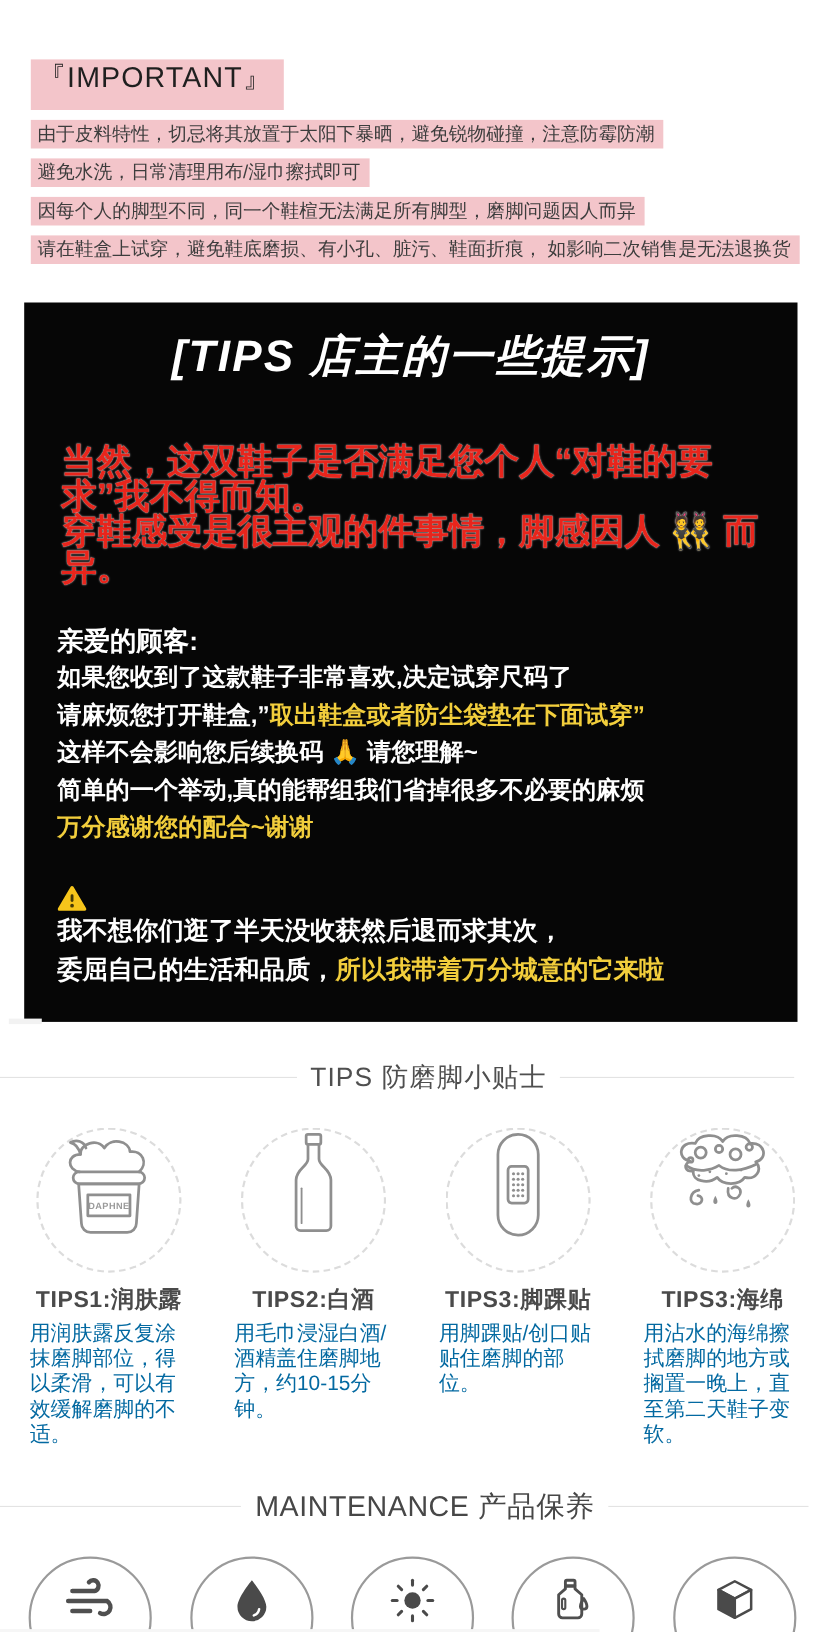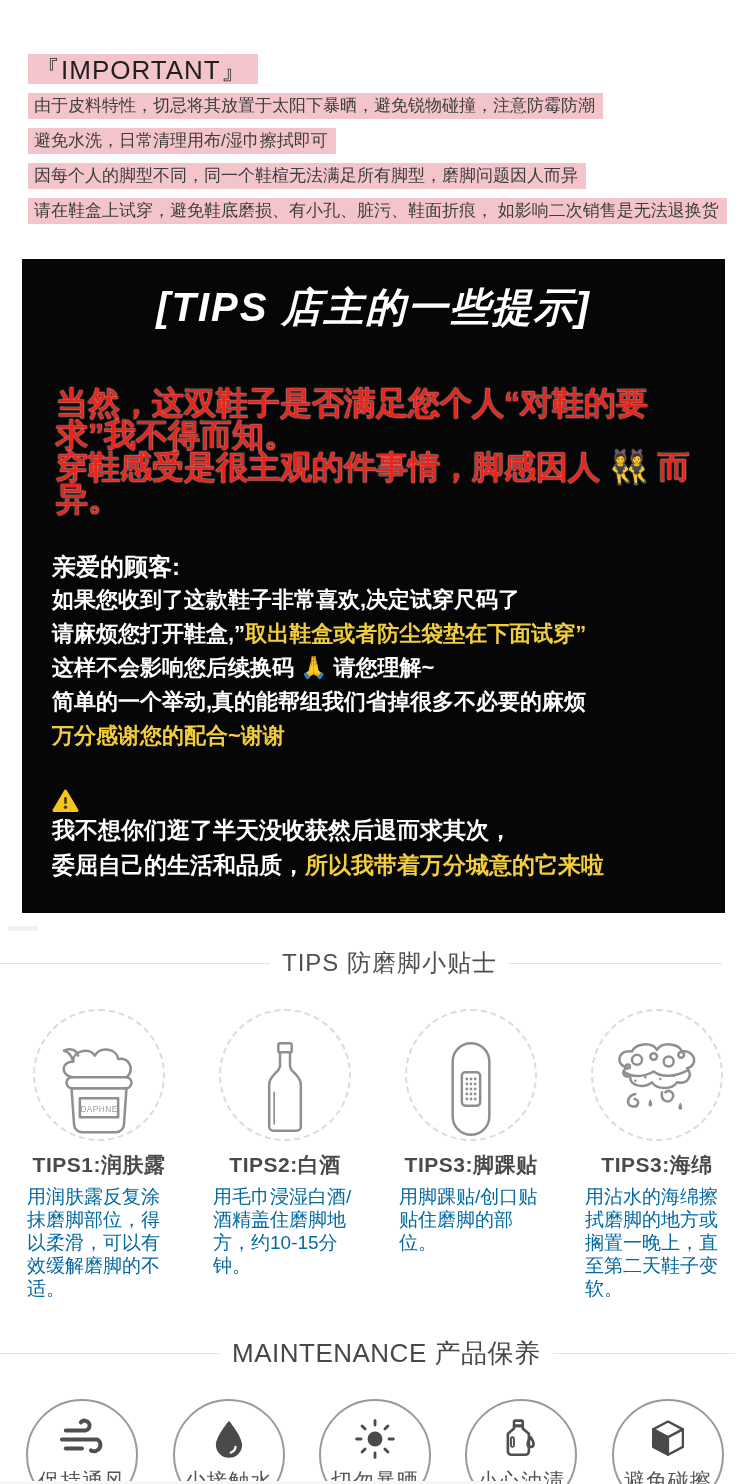--- a/index.html
+++ b/index.html
@@ -15,21 +15,21 @@
   }
 
   
   .important { padding:54px 0 0 28px; }
   .imp-title {
     display:inline-block;
     background:#f3c5ca;
     color:#1f1f1f;
     font-size:26px; font-weight:400;
     letter-spacing:1px;
-    padding:2px 10px 0 6px;
+    padding:2px 10px 16px 6px;
     line-height:28px;
   }
   .hl-row { margin-top:9px; }
   .hl-line {
     display:inline-block;
     background:#f3c5ca;
     color:#3d3d3d;
     font-size:17px;
     line-height:20px;
     padding:3px 8px 3px 6px;
@@ -85,21 +85,21 @@
   }
   .faint-dash { position:absolute; left:8px; top:926px; width:30px; height:5px; background:#f2f2f2; }
 
   
   .tips-grid { display:flex; margin-top:30px; padding-left:6px; }
   .tip-col { width:186px; display:flex; flex-direction:column; align-items:center; }
   .tip-circle {
     width:132px; height:132px;
     border:2px dashed #dcdcdc;
     border-radius:50%;
-    display:flex; align-items:flex-end; justify-content:center;
+    display:flex; align-items:flex-start; justify-content:center;font-weight:bold;
   }
   .tip-title {
     margin-top:10px;
     font-size:21px; font-weight:bold;
     color:#4a4a4a; letter-spacing:0.5px;
     white-space:nowrap;
   }
   .tip-desc {
     margin-top:6px;
     width:144px;

